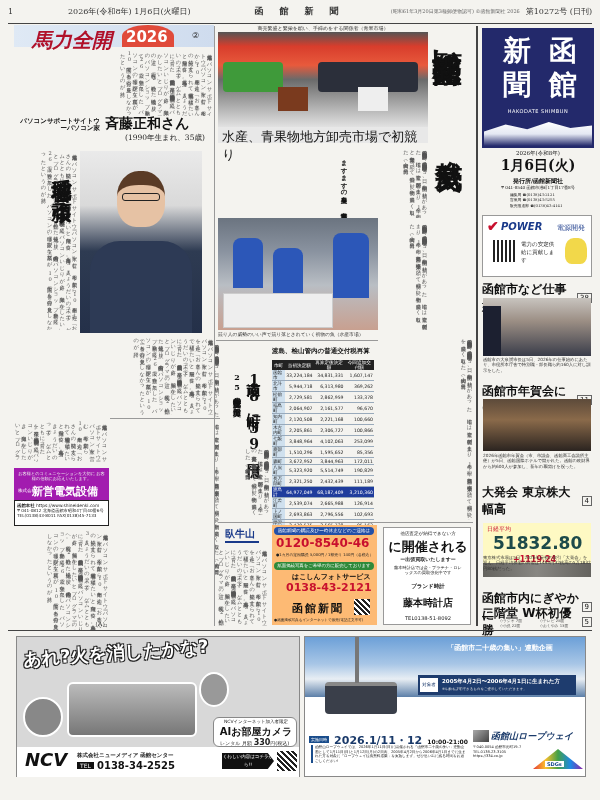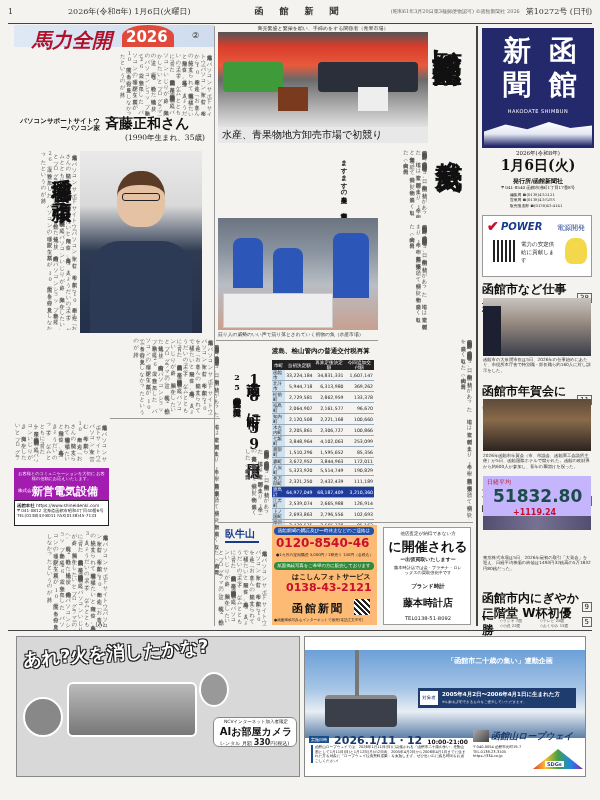--- a/index.html
+++ b/index.html
@@ -78,21 +78,21 @@
 
 <div class="abs" style="left:214px;top:26px;width:1px;height:600px;background:#999"></div>
 
 <div class="abs sans" style="left:218px;top:25px;width:210px;font-size:5px;text-align:center;color:#333">商売繁盛と繁栄を願い、手締めをする関係者（青果市場）</div>
 <div class="abs" style="left:218px;top:32px;width:210px;height:95px;background:linear-gradient(180deg,#555 0%,#d83d2c 15%,#e85a3c 35%,#6a6a6a 50%,#e2e2e2 100%)">
   <div class="abs" style="left:5px;top:30px;width:60px;height:30px;background:#3f9a3a;border-radius:4px"></div>
   <div class="abs" style="left:100px;top:30px;width:100px;height:30px;background:#2b2f3a;border-radius:4px"></div>
   <div class="abs" style="left:60px;top:55px;width:30px;height:24px;background:#7a3a1e"></div>
   <div class="abs" style="left:140px;top:55px;width:30px;height:24px;background:#eee"></div>
 </div>
-<div class="abs sans" style="left:218px;top:127px;width:210px;height:16px;background:#e8e8e8;font-size:10px;padding:1px 4px;color:#111">水産、青果物地方卸売市場で初競り</div>
+<div class="abs sans" style="left:218px;top:127px;width:210px;height:16px;background:#e8e8e8;font-size:13px;padding:1px 4px;color:#111">水産、青果物地方卸売市場で初競り</div>
 <div class="abs hl vt" style="left:430px;top:30px;font-size:30px;line-height:34px;height:190px">商売繁盛願い</div>
 
 <div class="abs hl vt" style="left:432px;top:140px;font-size:28px;line-height:32px;height:130px;background:#f4f3ef">威勢良く</div>
 <div class="abs col-text vt" style="left:218px;top:146px;width:210px;height:72px">函館市水産物地方卸売市場（豊川町）と函館青果物地方卸売市場（西桔梗町）で5日、新年恒例の初競りがあった。市場には業者や関係者が集まり、今年1年の商売繁盛と市場繁栄を願って威勢の良い初物を威勢よく取引した。（山崎大和、竹田亘）</div>
 <div class="abs hl vt" style="left:340px;top:155px;font-size:6.5px;line-height:8px;height:60px">ますますの発展を 青果市場</div>
 <div class="abs" style="left:218px;top:218px;width:160px;height:112px;background:linear-gradient(180deg,#6b7480 0%,#8a93a0 30%,#b9bec4 60%,#c8a090 100%)">
   <div class="abs" style="left:15px;top:20px;width:30px;height:50px;background:#2c57b8;border-radius:8px 8px 0 0"></div>
   <div class="abs" style="left:55px;top:30px;width:30px;height:45px;background:#2c57b8;border-radius:8px 8px 0 0"></div>
   <div class="abs" style="left:115px;top:15px;width:36px;height:65px;background:#2c57b8;border-radius:8px 8px 0 0"></div>
   <div class="abs" style="left:5px;top:75px;width:110px;height:35px;background:#eee;border:1px solid #ccc"></div>
@@ -318,21 +318,21 @@
 </div>
 <div class="abs photo" style="left:483px;top:399px;width:108px;height:52px;background:linear-gradient(180deg,#5c4a3a 0%,#8a6a4a 40%,#2b2420 100%)"></div>
 <div class="abs sans" style="left:483px;top:453px;width:108px;font-size:4.3px;line-height:5.4px;color:#333">2026年函館市年賀会（市、市議会、函館商工会議所主催）が5日、函館国際ホテルで開かれた。函館の政財界から約600人が参加し、新年の幕開けを祝った。</div>
 
 <div class="abs" style="left:482px;top:484px;width:110px">
   <div class="index-item">
       <span>大発会 東京株大幅高</span>
       <span class="pgn">4</span>
     </div>
 </div>
-<div class="abs" style="left:483px;top:476px;width:108px;height:54px;background:#c4b5fd">
+<div class="abs" style="left:483px;top:523px;width:108px;height:54px;background:#fef9c3">
   <span class="abs sans" style="left:4px;top:2px;font-size:6px;color:#c8102e">日経平均</span>
   <span class="abs sans" style="left:10px;top:10px;font-size:17px;color:#1d4a4a;font-weight:bold">51832.80</span>
   <span class="abs sans" style="left:30px;top:32px;font-size:8px;color:#c8102e;font-weight:bold">+1119.24</span>
   <div class="abs" style="left:0;top:40px;width:108px;height:14px;background:linear-gradient(90deg,#223 0%,#556 50%,#223 100%);opacity:.7"></div>
 </div>
 <div class="abs sans" style="left:483px;top:555px;width:108px;font-size:4.3px;line-height:5.4px;color:#333">東京株式市場は5日、2026年最初の取引「大発会」を迎え、日経平均株価の終値は1493円32銭高の5万1832円80銭だった。</div>
 
 <div class="abs" style="left:482px;top:590px;width:110px">
   <div class="index-item">
       <span>函館市内にぎやかに</span>
@@ -357,24 +357,32 @@
 <div class="abs" style="left:16px;top:636px;width:284px;height:141px;background:#d8d8d8;border:1px solid #888">
   <div class="abs hl sans" style="left:6px;top:4px;font-size:18px;color:#fff;text-shadow:1px 1px 0 #222,-1px -1px 0 #222,1px -1px 0 #222,-1px 1px 0 #222;transform:rotate(-4deg)">あれ?火を消したかな?</div>
   <div class="abs" style="left:50px;top:45px;width:130px;height:55px;background:linear-gradient(180deg,#bbb,#777);border-radius:6px;border:2px solid #fff"></div>
   <div class="abs" style="left:6px;top:60px;width:40px;height:40px;border-radius:50%;background:#888;border:2px solid #fff"></div>
   <div class="abs" style="left:182px;top:35px;width:30px;height:35px;border-radius:50%;background:#999;border:2px solid #fff"></div>
   <div class="abs" style="left:196px;top:80px;width:84px;height:30px;background:#fff;border-radius:6px;border:1px solid #888">
     <div class="abs sans" style="left:0;top:1px;width:84px;text-align:center;font-size:4.5px">NCVインターネット加入者限定</div>
     <div class="abs hl sans" style="left:0;top:7px;width:84px;text-align:center;font-size:10px">AIお部屋カメラ</div>
     <div class="abs sans" style="left:6px;top:20px;font-size:5px"><span>レンタル 月額</span> <b style="font-size:8px">330</b><span>円(税込)</span></div>
   </div>
+  <div class="abs" style="left:0;top:110px;width:282px;height:30px;background:#fff">
+    <div class="abs hl sans" style="left:8px;top:2px;font-size:18px;font-style:italic;color:#111">NCV</div>
+    <div class="abs sans" style="left:60px;top:5px;font-size:5.5px;font-weight:bold">株式会社ニューメディア 函館センター</div>
+    <span class="abs sans" style="left:60px;top:15px;background:#111;color:#fff;font-size:6px;padding:0 3px">TEL</span>
+    <span class="abs hl sans" style="left:80px;top:13px;font-size:10px">0138-34-2525</span>
+    <div class="abs sans" style="left:205px;top:6px;width:52px;height:16px;background:#111;color:#fff;font-size:4.5px;text-align:center;line-height:8px;clip-path:polygon(0 0,88% 0,100% 50%,88% 100%,0 100%)">くわしい内容はコチラから!!</div>
+    <div class="abs" style="left:260px;top:4px;width:20px;height:20px;background:repeating-linear-gradient(45deg,#222 0 2px,#fff 2px 4px)"></div>
+  </div>
 </div>
 
 <div class="abs" style="left:304px;top:636px;width:282px;height:141px;background:#fff;border:1px solid #888">
-  <div class="abs" style="left:0;top:13px;width:280px;height:88px;background:linear-gradient(180deg,#6ca0d8 0%,#a8c6e6 45%,#e8eef4 70%,#5c7fa8 100%)">
+  <div class="abs" style="left:0;top:0;width:280px;height:60px;background:linear-gradient(180deg,#6ca0d8 0%,#a8c6e6 45%,#e8eef4 70%,#5c7fa8 100%)">
     <div class="abs" style="left:20px;top:45px;width:72px;height:32px;background:#3a3f4a;border-radius:4px;border-top:4px solid #888"></div>
     <div class="abs" style="left:50px;top:0;width:4px;height:46px;background:#777"></div>
     <div class="abs sans" style="left:110px;top:6px;width:170px;text-align:center;font-size:7px;color:#fff;font-weight:bold">「函館市二十歳の集い」連動企画</div>
     <div class="abs" style="left:113px;top:38px;width:158px;height:20px;background:#1e3c6e">
       <span class="abs sans" style="left:2px;top:3px;width:18px;height:14px;background:#fff;color:#1e3c6e;font-size:4.5px;text-align:center;line-height:14px">対象者</span>
       <span class="abs sans" style="left:24px;top:3px;font-size:5.5px;color:#fff;font-weight:bold">2005年4月2日〜2006年4月1日に生まれた方</span>
       <span class="abs sans" style="left:24px;top:12px;font-size:3.5px;color:#ddd">※年齢を証明できるものをご提示していただきます。</span>
     </div>
   </div>
   <div class="abs" style="left:4px;top:92px;width:160px">

